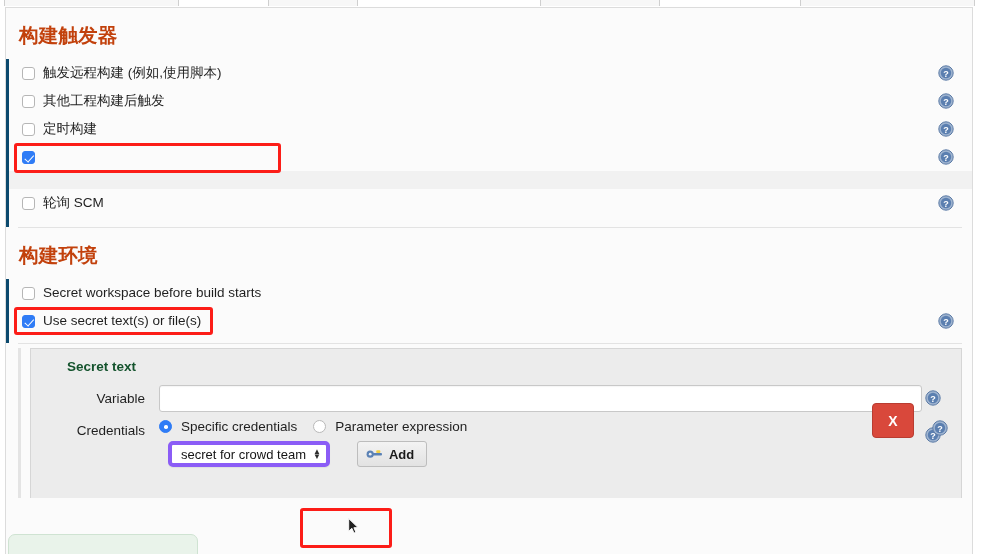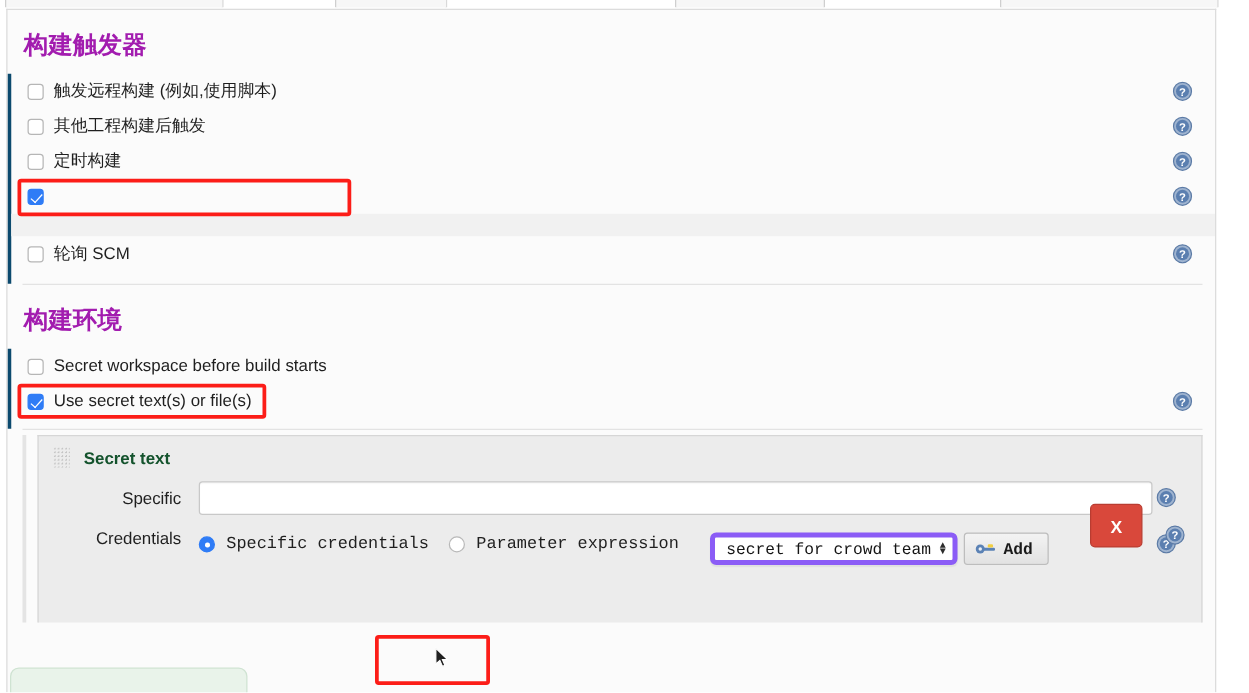--- a/index.html
+++ b/index.html
@@ -44,21 +44,21 @@
     background: #fbfbfb;
     border: 1px solid #dcdcdc;
     border-bottom: none;
     overflow: hidden;
   }
 
   
   .section-heading {
     font-size: 19px;
     font-weight: bold;
-    color: #a21caf;
+    color: #c2410c;
     padding: 14px 0 10px 13px;
     letter-spacing: .2px;
   }
   .section-heading.cjk { font-size: 19.5px; }
 
   .divider {
     height: 1px;
     background: #e3e3e3;
     margin: 0 10px 0 12px;
   }
@@ -226,21 +226,21 @@
     margin-left: 7px;
     display: flex; flex-direction: column;
     line-height: 5px; font-size: 8px; color: #2c2c2c;
   }
 
   
   .addbtn {
     height: 26px;
     display: inline-flex; align-items: center;
     padding: 0 12px 0 8px;
-    margin-left: 5px;
+    margin-left: 27px;
     background: linear-gradient(#f3f3f3, #e2e2e2);
     border: 1px solid #bdbdbd;
     border-radius: 3px;
     font-size: 13px; font-weight: bold; color: #1a1a1a;
     position: relative;
   }
   .keyicon { width: 17px; height: 12px; margin-right: 6px; }
 
   
   .cursor {
@@ -385,35 +385,35 @@
 
     <div class="bind-outer">
       <div class="bind-card">
 
         <div class="bind-head">
           <span class="grip"></span>
           <span class="bind-title">Secret text</span>
         </div>
 
         <div class="field-row">
-          <div class="field-label">Specific</div>
+          <div class="field-label">Variable</div>
           <input class="text-input" type="text" value="" style="">
           <span class="help" style="right:20px">
             <svg viewBox="0 0 16 16" width="16" height="16">
               <circle cx="8" cy="8" r="7.2" fill="#9fb4d0" stroke="#5c7ba6" stroke-width="1"></circle>
               <circle cx="8" cy="8" r="5.2" fill="#5b7fb0"></circle>
               <text x="8" y="11.6" font-size="9" font-weight="bold" fill="#ffffff" text-anchor="middle" font-family="Liberation Sans, sans-serif">?</text>
             </svg>
           </span>
         </div>
 
         <div class="field-row" style="align-items:flex-start; min-height:56px; margin-top:6px">
           <div class="field-label" style="padding-top:4px">Credentials</div>
 
-          <div style="display:flex; flex-direction:row;font-family:Liberation Mono, monospace;">
+          <div style="display:flex; flex-direction:column;">
             <div class="radio-line">
               <span class="radio on"></span>
               <span class="radio-label">Specific credentials</span>
               <span class="radio"></span>
               <span class="radio-label">Parameter expression</span>
             </div>
 
             <div style="display:flex; align-items:center; margin-top:7px; margin-left:9px">
               <div class="sel">
                 <span>secret for crowd team</span>

